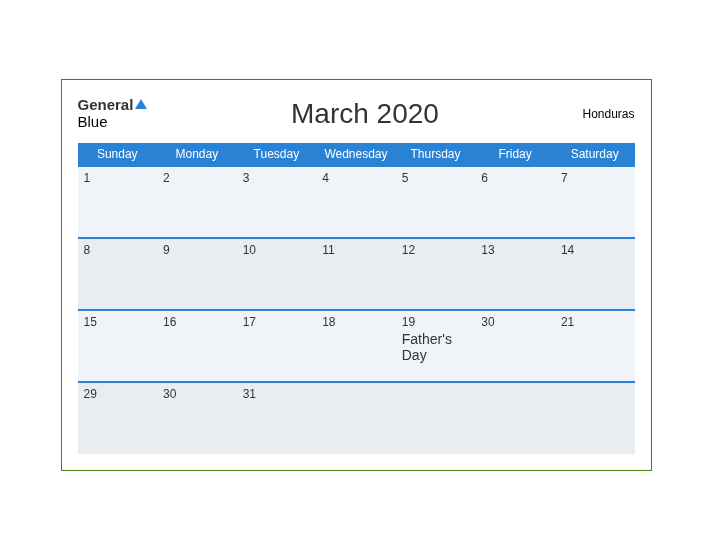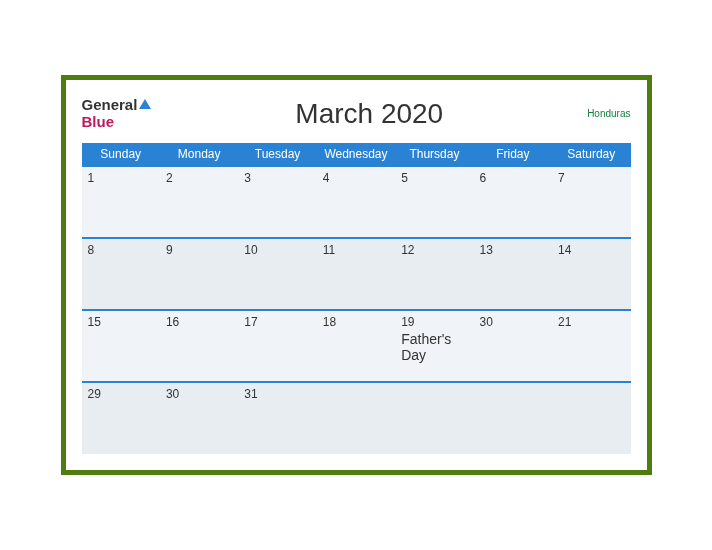--- a/index.html
+++ b/index.html
@@ -8,21 +8,21 @@
       background: #fff;
       width: 712px;
       height: 550px;
       display: flex;
       align-items: center;
       justify-content: center;
     }
     .calendar-wrapper {
       width: 591px;
       background: #fff;
-      border: 5px solid #4d7c0f;
+      border: 1px solid #4d7c0f;
       padding: 16px;
     }
     .calendar-header {
       display: flex;
       align-items: center;
       justify-content: space-between;
       margin-bottom: 12px;
     }
     .logo {
       display: flex;
@@ -30,44 +30,44 @@
       align-items: flex-start;
       line-height: 1.1;
     }
     .logo-general {
       font-size: 15px;
       font-weight: bold;
       color: #333;
     }
     .logo-blue {
       font-size: 15px;
-      font-weight: bold;
-      color: #be185d;
+      font-weight: normal;
+      color: #000000;
     }
     .logo-triangle {
       display: inline-block;
       width: 0;
       height: 0;
       border-left: 6px solid transparent;
       border-right: 6px solid transparent;
       border-bottom: 10px solid #2a82d4;
       margin-left: 2px;
       vertical-align: middle;
       position: relative;
       top: -2px;
     }
     .calendar-title {
       font-size: 28px;
       font-weight: normal;
       color: #333;
       text-align: right;
     }
     .country-label {
-      font-size: 10px;
-      color: #15803d;
+      font-size: 12px;
+      color: #000000;
       text-align: right;
     }
     table {
       width: 100%;
       border-collapse: collapse;
     }
     thead tr {
       background-color: #2a82d4;
     }
     thead th {

